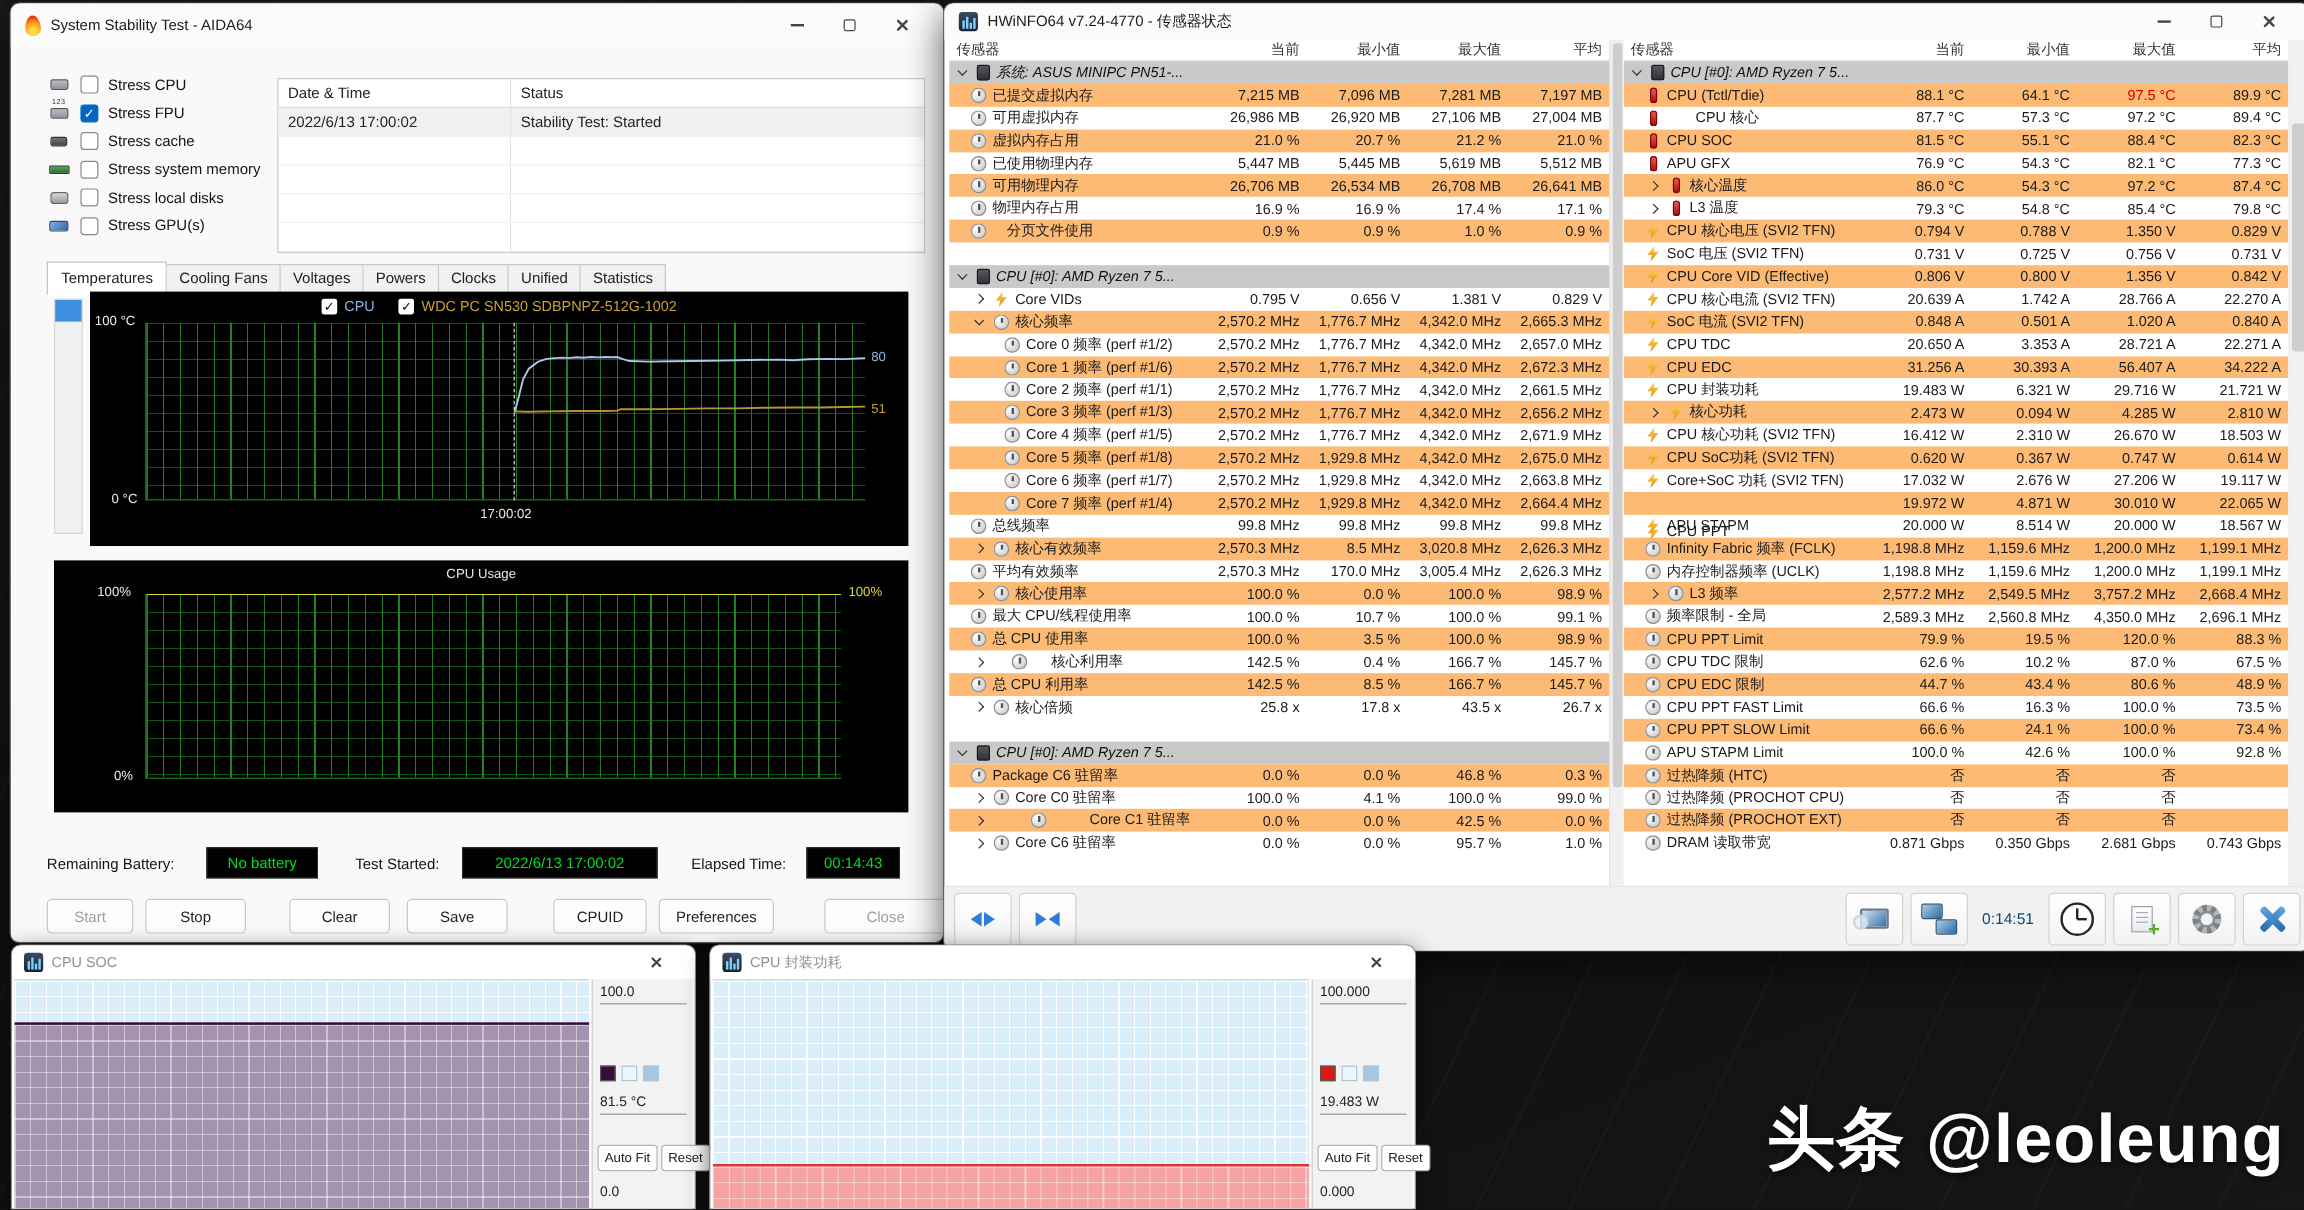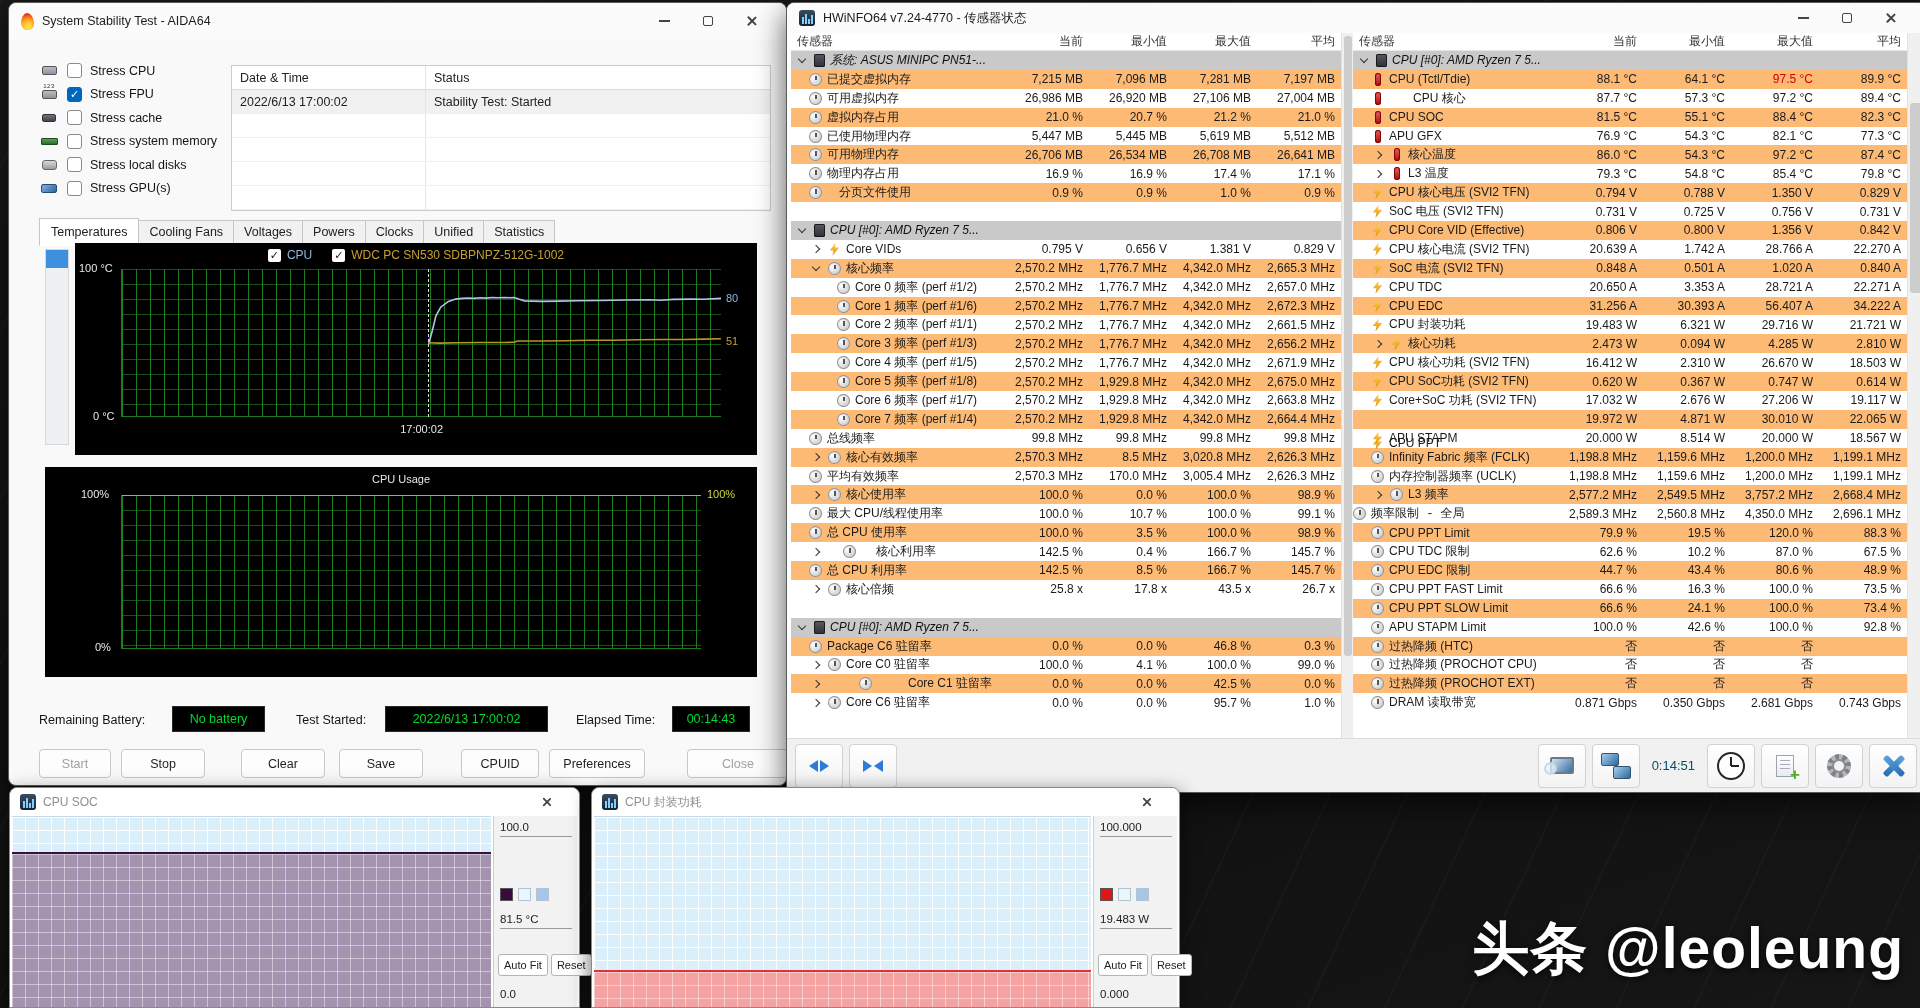--- a/index.html
+++ b/index.html
@@ -946,21 +946,21 @@
           <span class="chev r"></span>
           <span class="ic ic-clock"></span>
           <span>L3 频率</span>
         </span>
         <span class="hcell">2,577.2 MHz</span>
         <span class="hcell">2,549.5 MHz</span>
         <span class="hcell">3,757.2 MHz</span>
         <span class="hcell">2,668.4 MHz</span>
       </div>
       <div class="hrow">
-        <span class="lbl" style="padding-left: 0; font-family: Liberation Mono, monospace;">
+        <span class="lbl" style="padding-left: 18px;">
           <span class="ic ic-clock"></span>
           <span>频率限制 - 全局</span>
         </span>
         <span class="hcell">2,589.3 MHz</span>
         <span class="hcell">2,560.8 MHz</span>
         <span class="hcell">4,350.0 MHz</span>
         <span class="hcell">2,696.1 MHz</span>
       </div>
       <div class="hrow alt">
         <span class="lbl" style="padding-left: 18px;">

